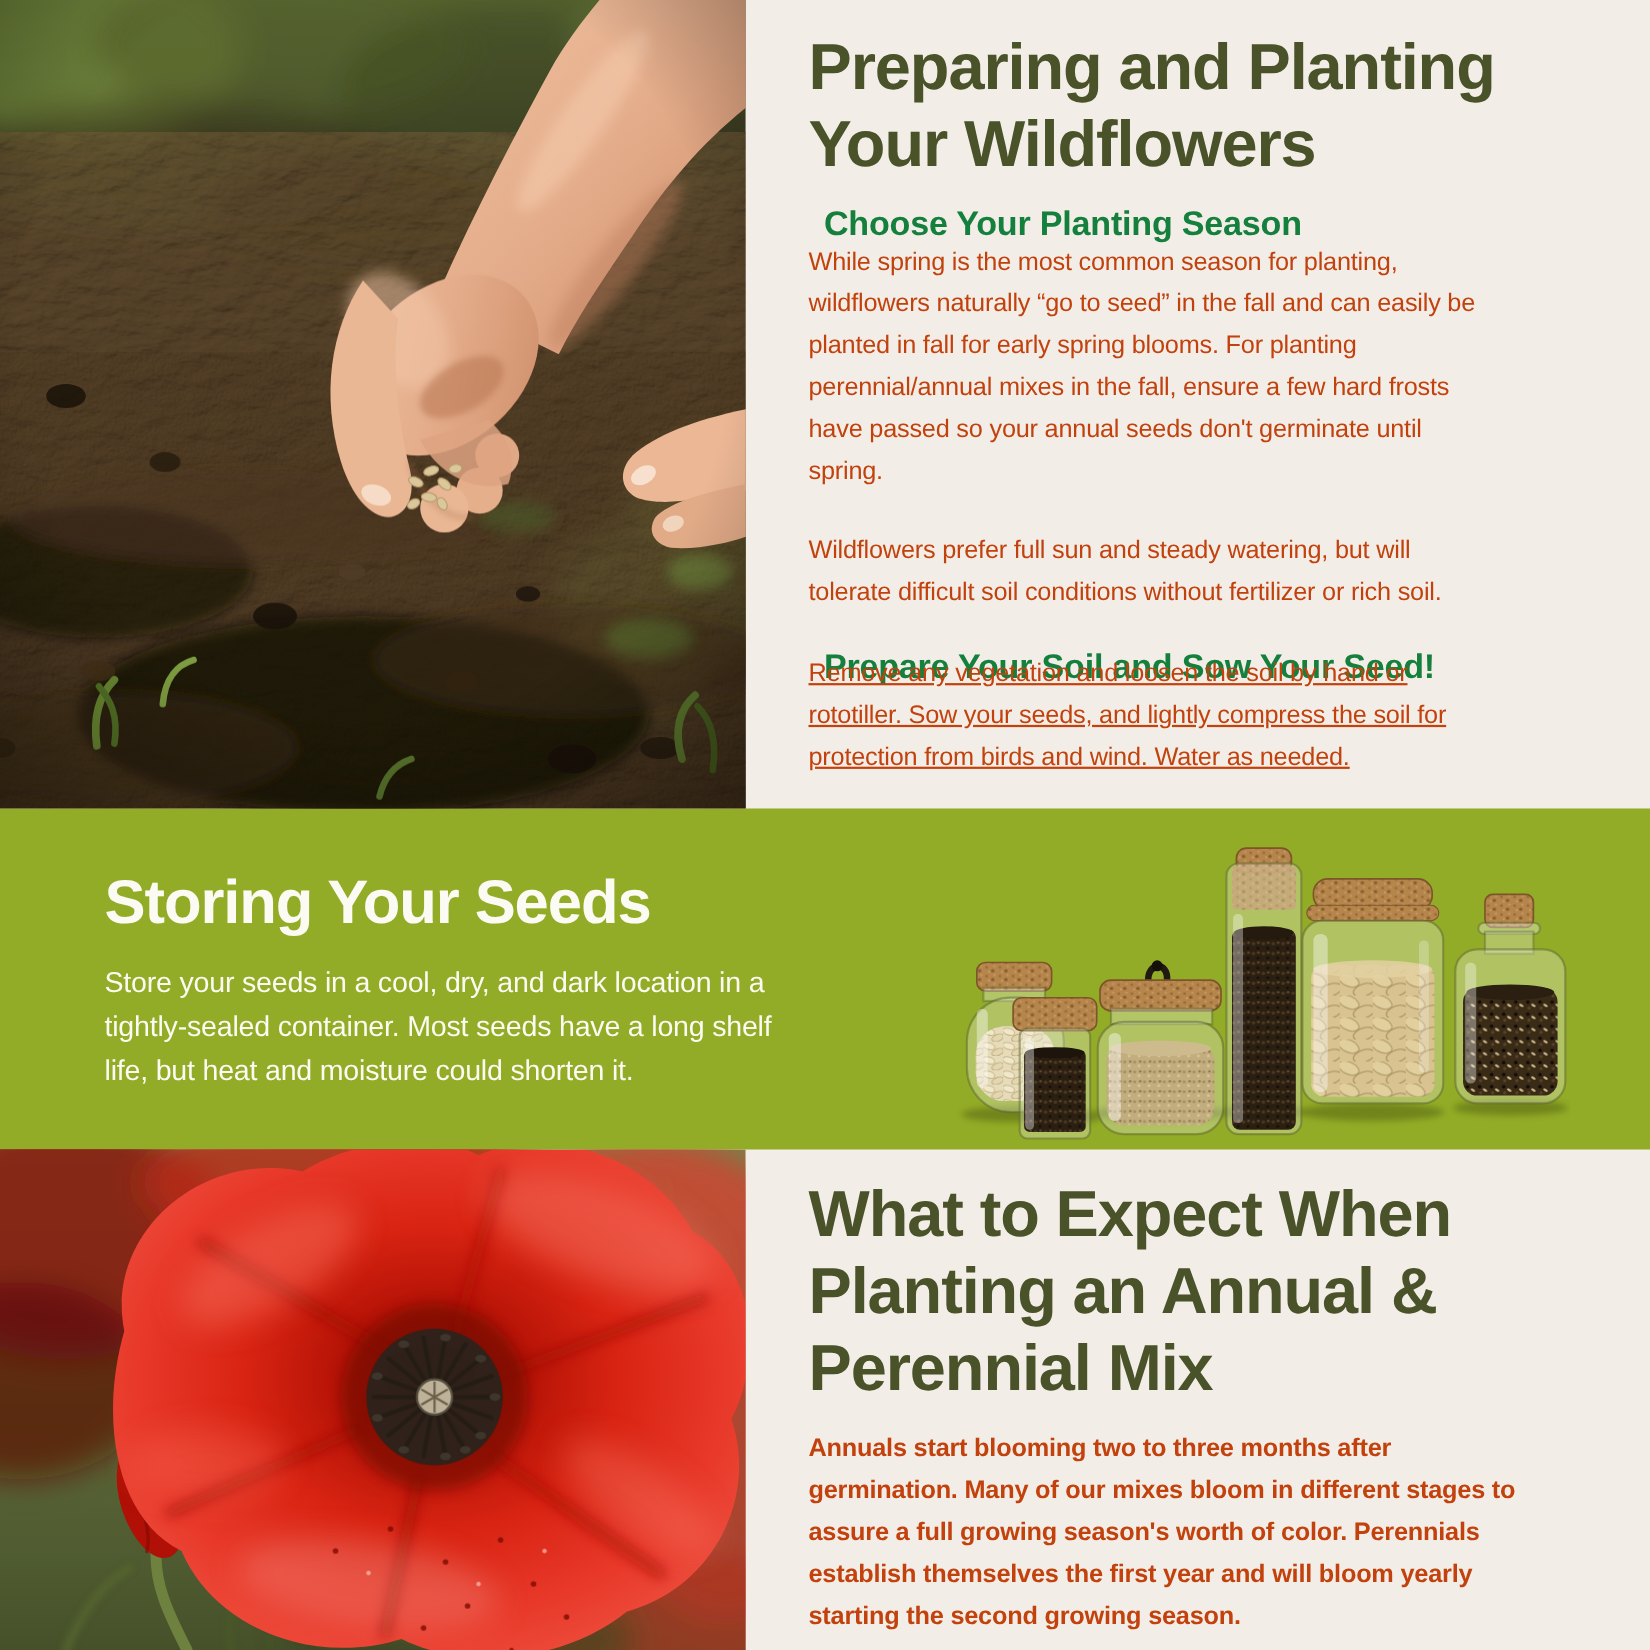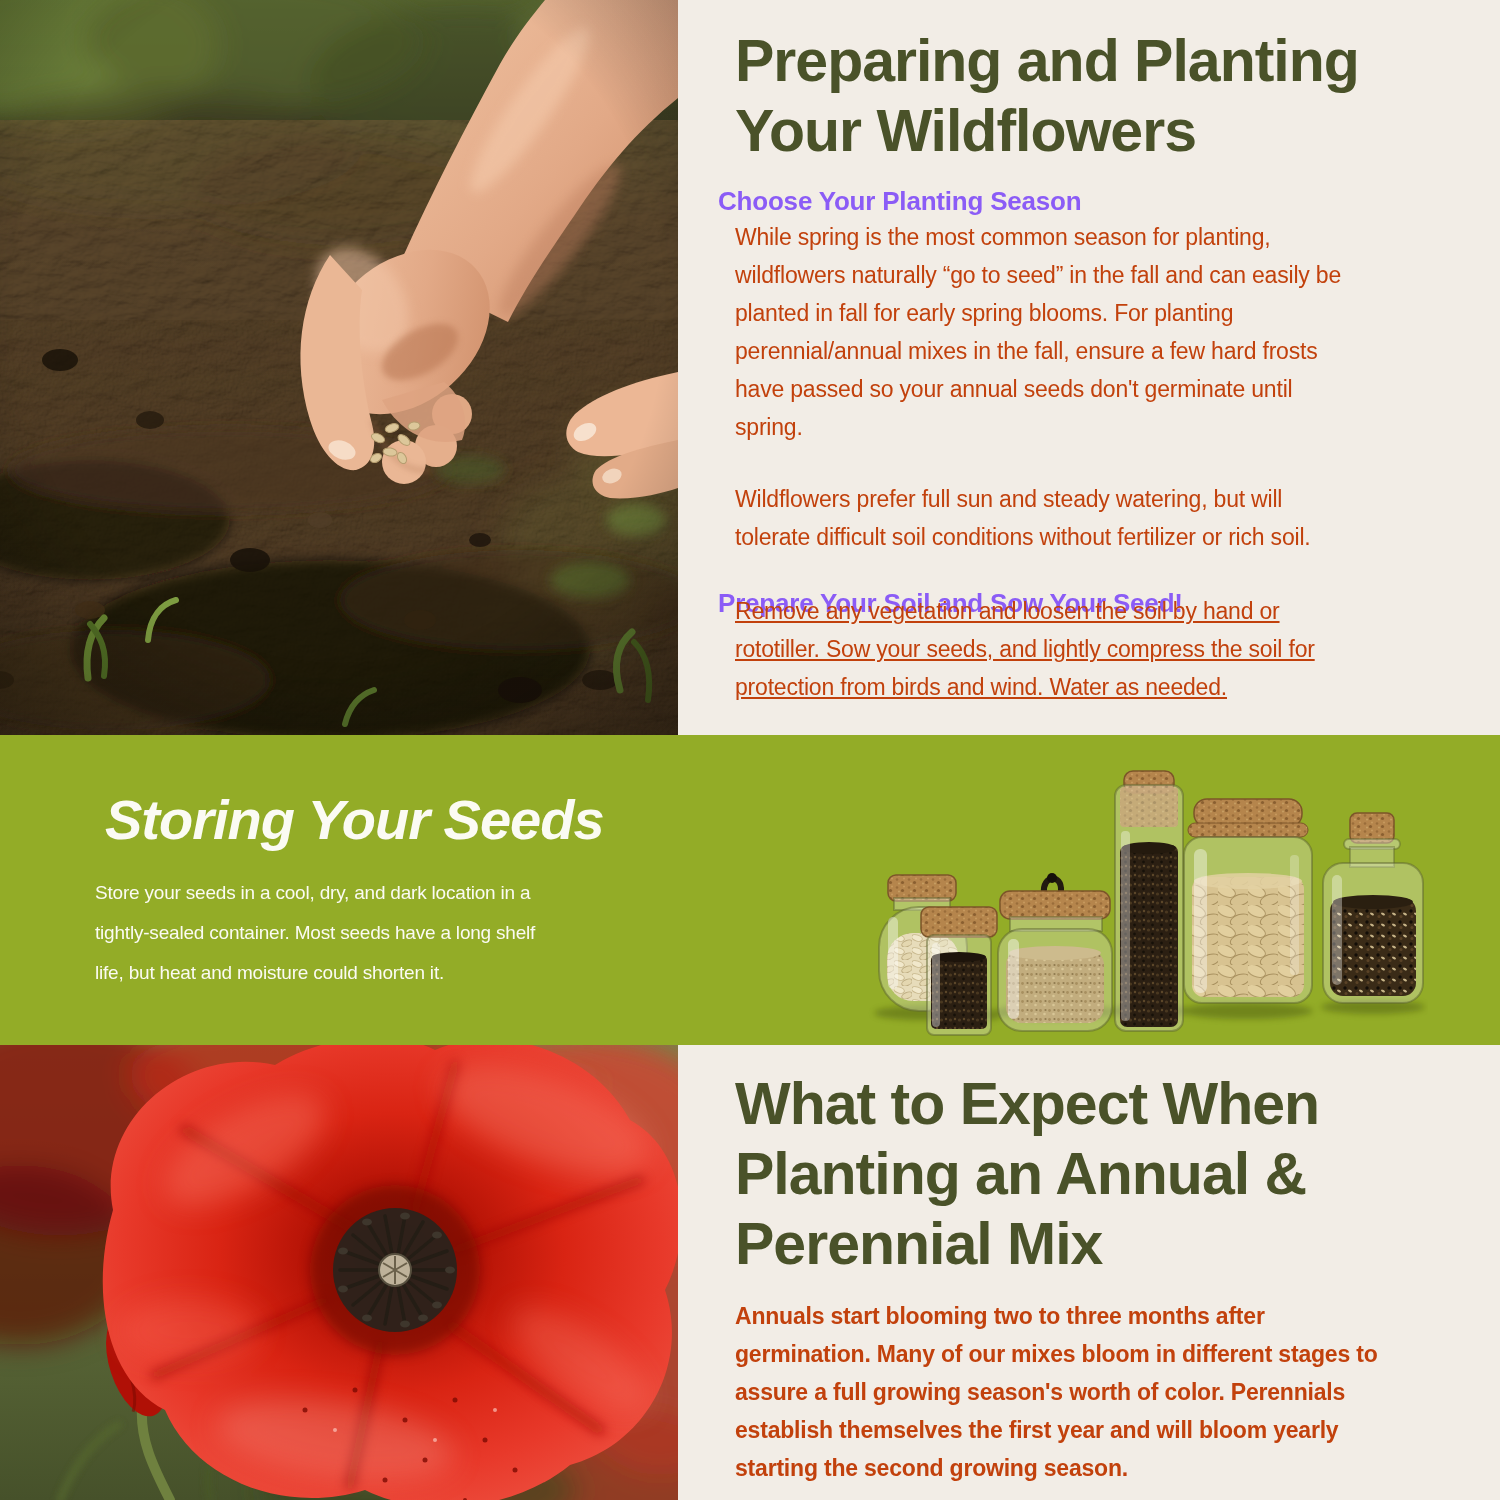--- a/index.html
+++ b/index.html
@@ -10,30 +10,30 @@
   #band{position:absolute;left:0;top:735px;width:1500px;height:310px;background:#93ac27;}
   #photo-bottom{left:0;top:1045px;width:678px;height:455px;}
   .panel{position:absolute;background:#f2ede6;}
   #panel-top{left:678px;top:0;width:822px;height:943px;}
   #panel-bottom{left:678px;top:1045px;width:974px;height:455px;}
   h1,h2,h3,p{margin:0;}
   .big-title{position:absolute;left:57px;font-size:59px;font-weight:700;line-height:70px;
              letter-spacing:-1px;color:#4a5229;white-space:pre-line;}
   #panel-top .big-title{top:26px;}
   #panel-bottom .big-title{top:24px;}
-  .sub-heading{position:absolute;left:40px;font-size:26px;font-weight:700;
-               letter-spacing:-0.2px;color:#8b5cf6;}
+  .sub-heading{position:absolute;left:71px;font-size:31px;font-weight:700;
+               letter-spacing:-0.2px;color:#15803d;}
   .body-text{position:absolute;left:57px;font-size:23px;line-height:38px;
              letter-spacing:-0.2px;color:#c2410c;white-space:pre-line;}
   .sub1{top:186px;} .b1{top:218px;}
   .sub2{top:448px;} .b2{top:480px;}
   .sub3{top:560px;margin-top:28px;} .b3{top:592px;text-decoration:underline;}
-  .band-title{position:absolute;left:105px;top:52px;font-size:56px;font-weight:700;
-              letter-spacing:-1px;color:#fbfbf3;font-style:italic;}
-  .band-body{position:absolute;left:95px;top:138px;font-size:19px;line-height:40px;
+  .band-title{position:absolute;left:95px;top:52px;font-size:56px;font-weight:700;
+              letter-spacing:-1px;color:#fbfbf3;}
+  .band-body{position:absolute;left:95px;top:138px;font-size:26px;line-height:40px;
              letter-spacing:-0.2px;color:#fbfbf3;white-space:pre-line;}
   #panel-bottom .body-text{top:252px;font-weight:bold;}
   #jars-wrap{position:absolute;left:858px;top:765px;width:570px;height:282px;}
   svg{display:block;}
 </style>
 </head>
 <body>
 
 <div class="canvas">
 

